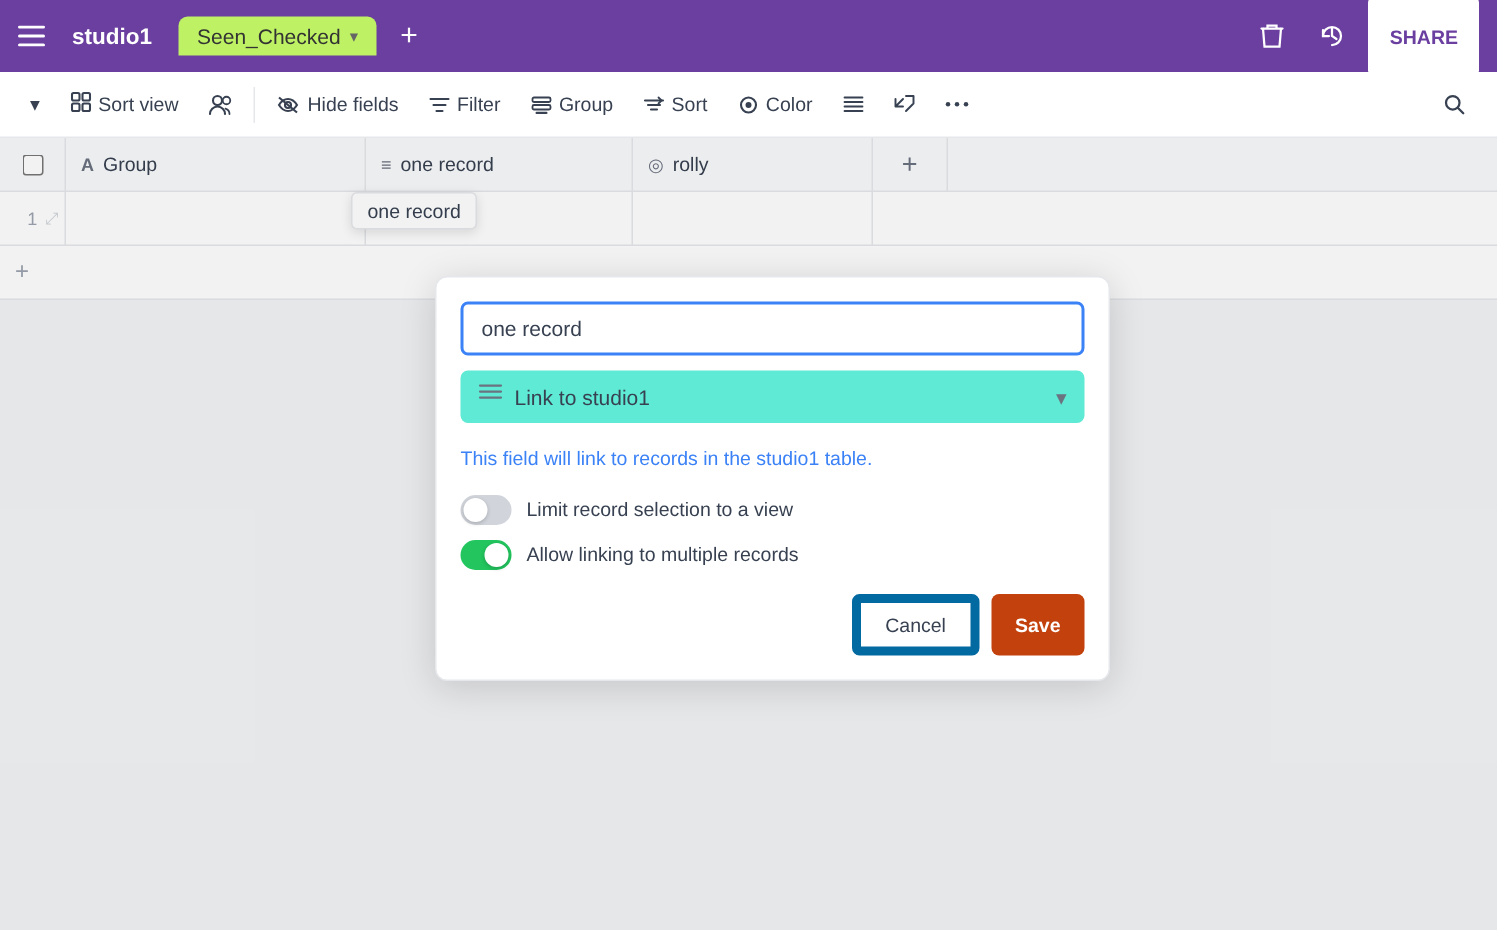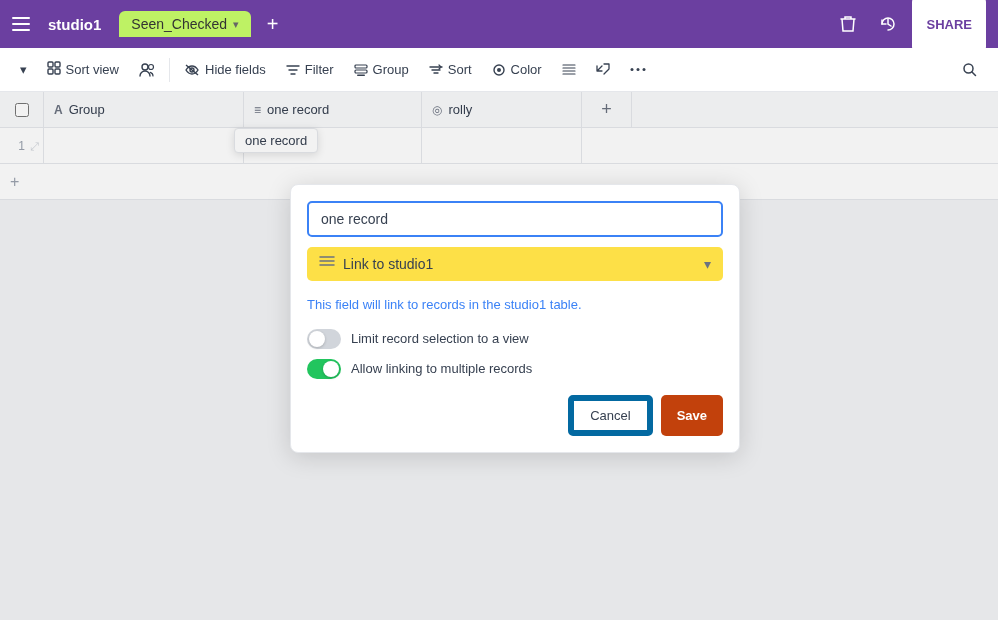--- a/index.html
+++ b/index.html
@@ -247,21 +247,21 @@
       padding: 8px 12px;
       font-size: 14px;
       color: #374151;
       outline: none;
       margin-bottom: 10px;
     }
 
     .modal-link-row {
       display: flex;
       align-items: center;
-      background: #fde047;
+      background: #5eead4;
       border-radius: 5px;
       padding: 8px 12px;
       margin-bottom: 14px;
       cursor: pointer;
     }
     .modal-link-icon {
       color: #6b7280;
       margin-right: 8px;
       font-size: 16px;
     }

